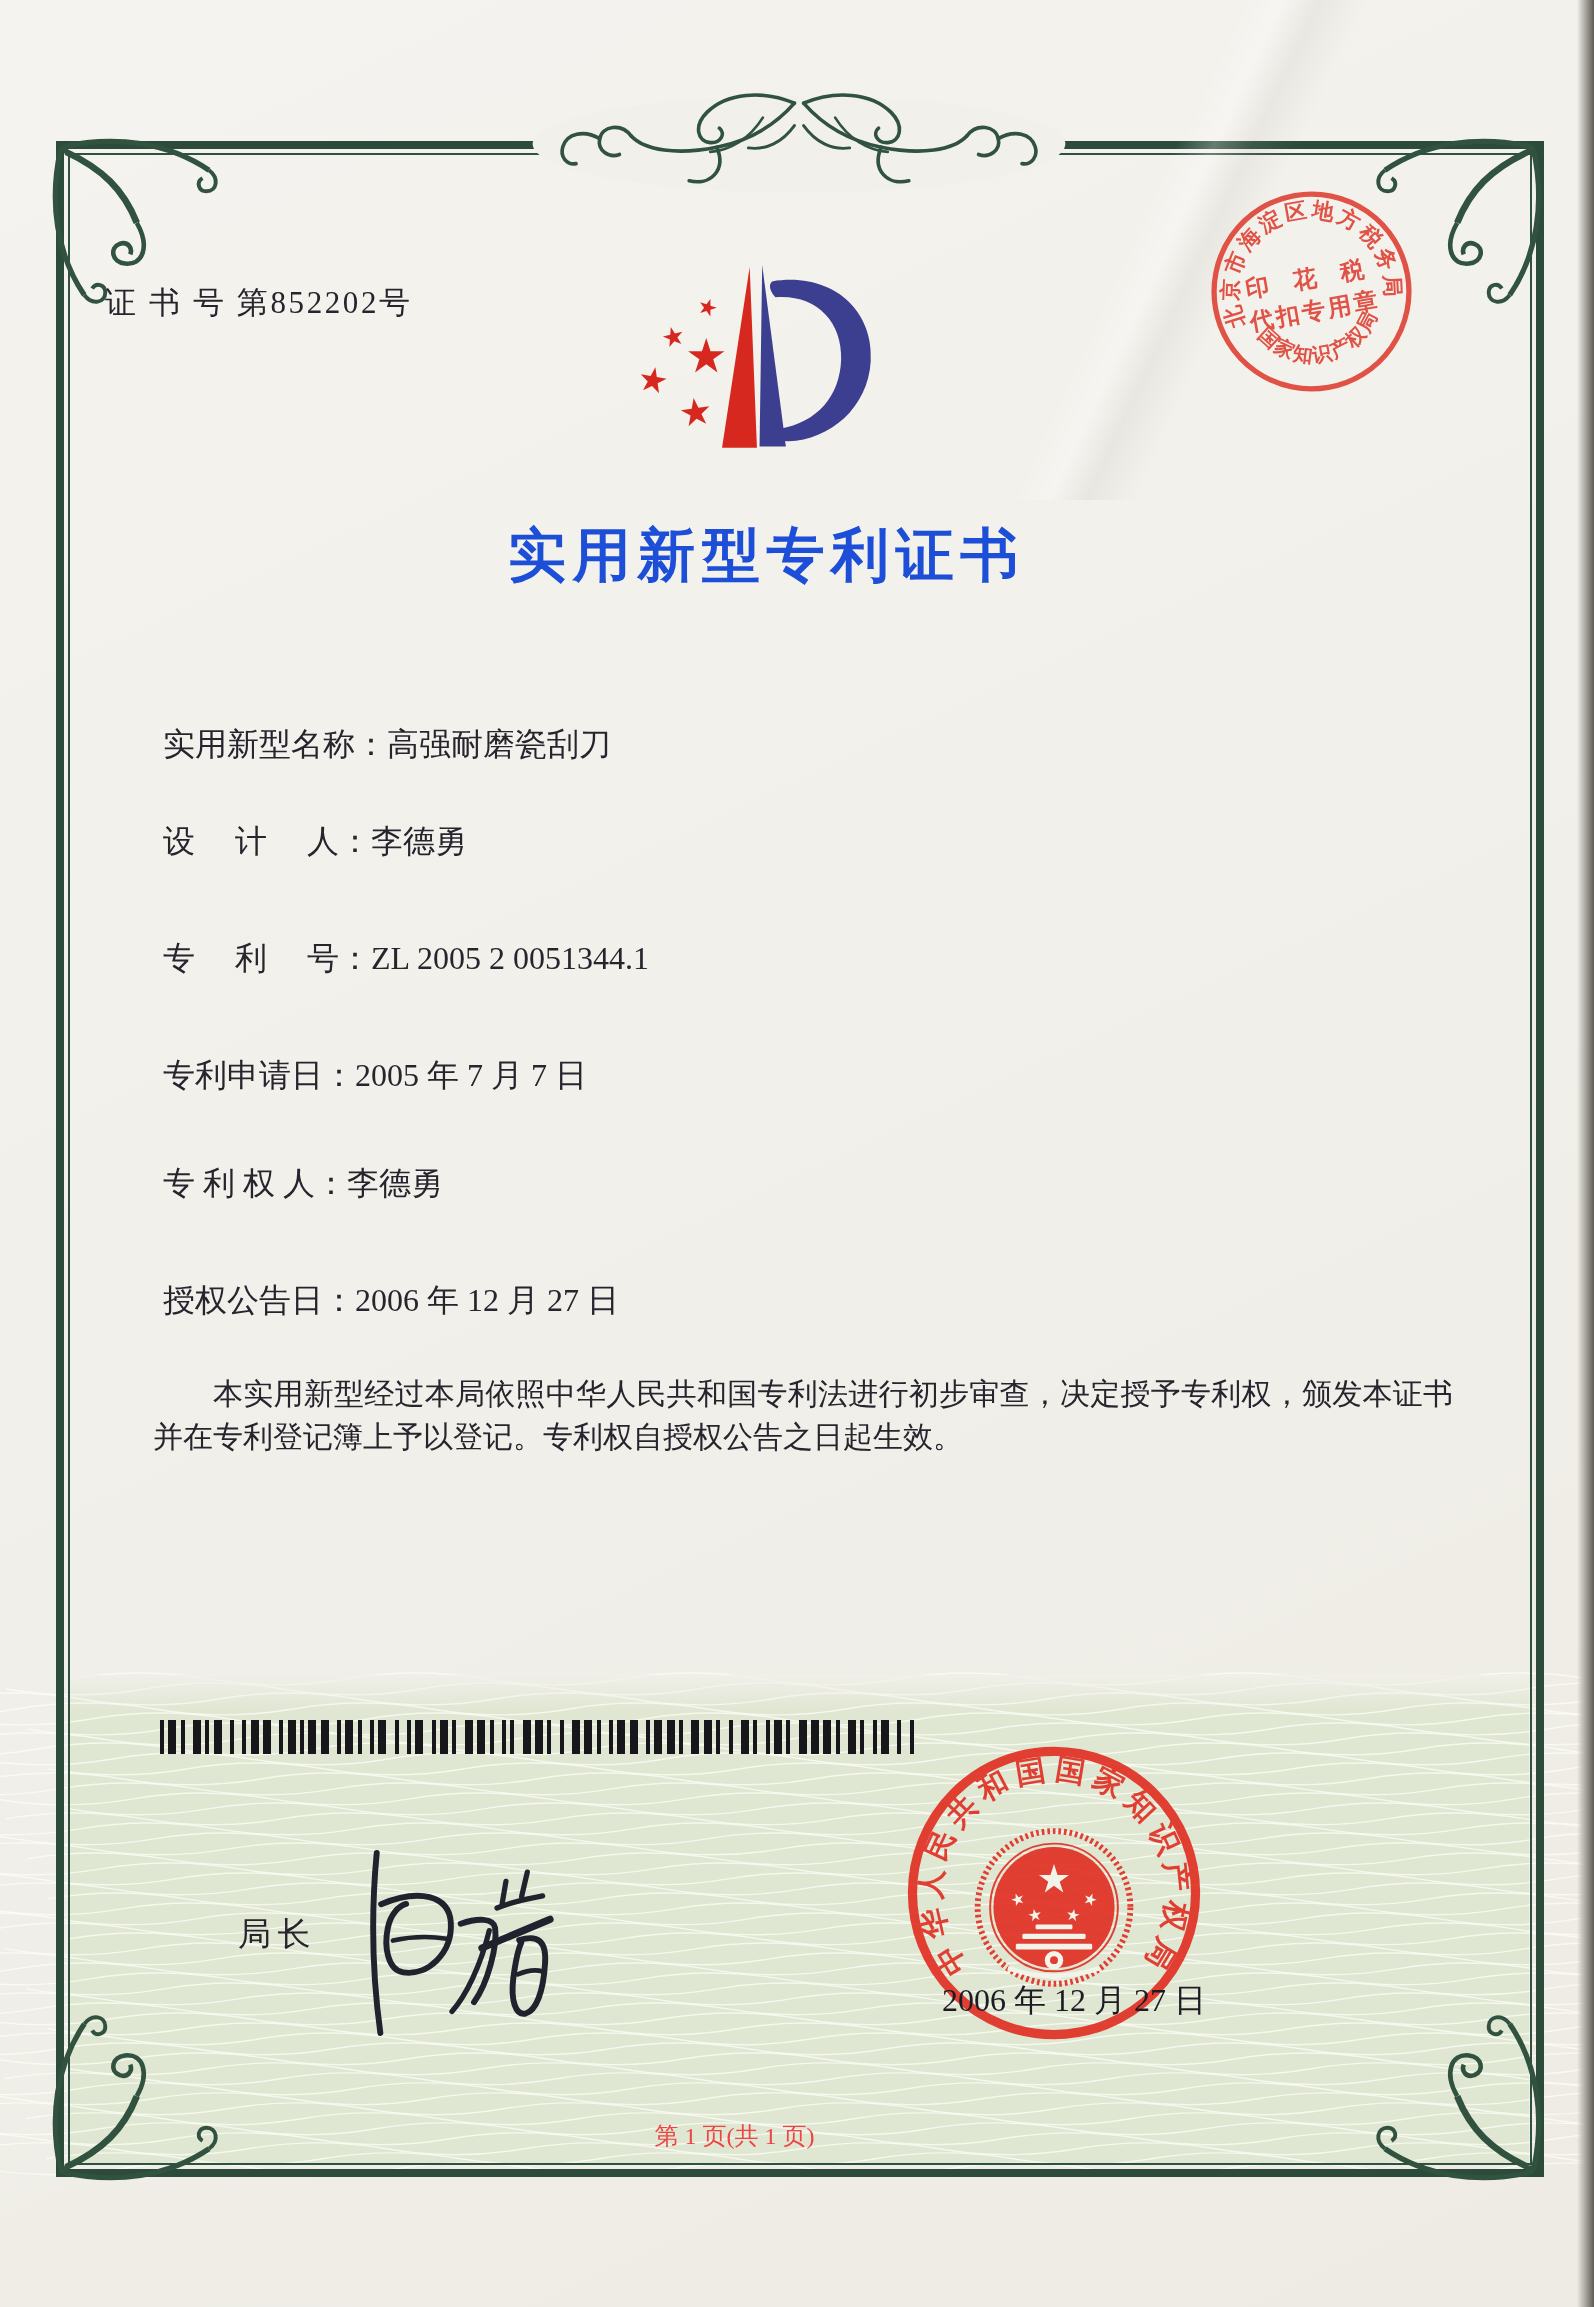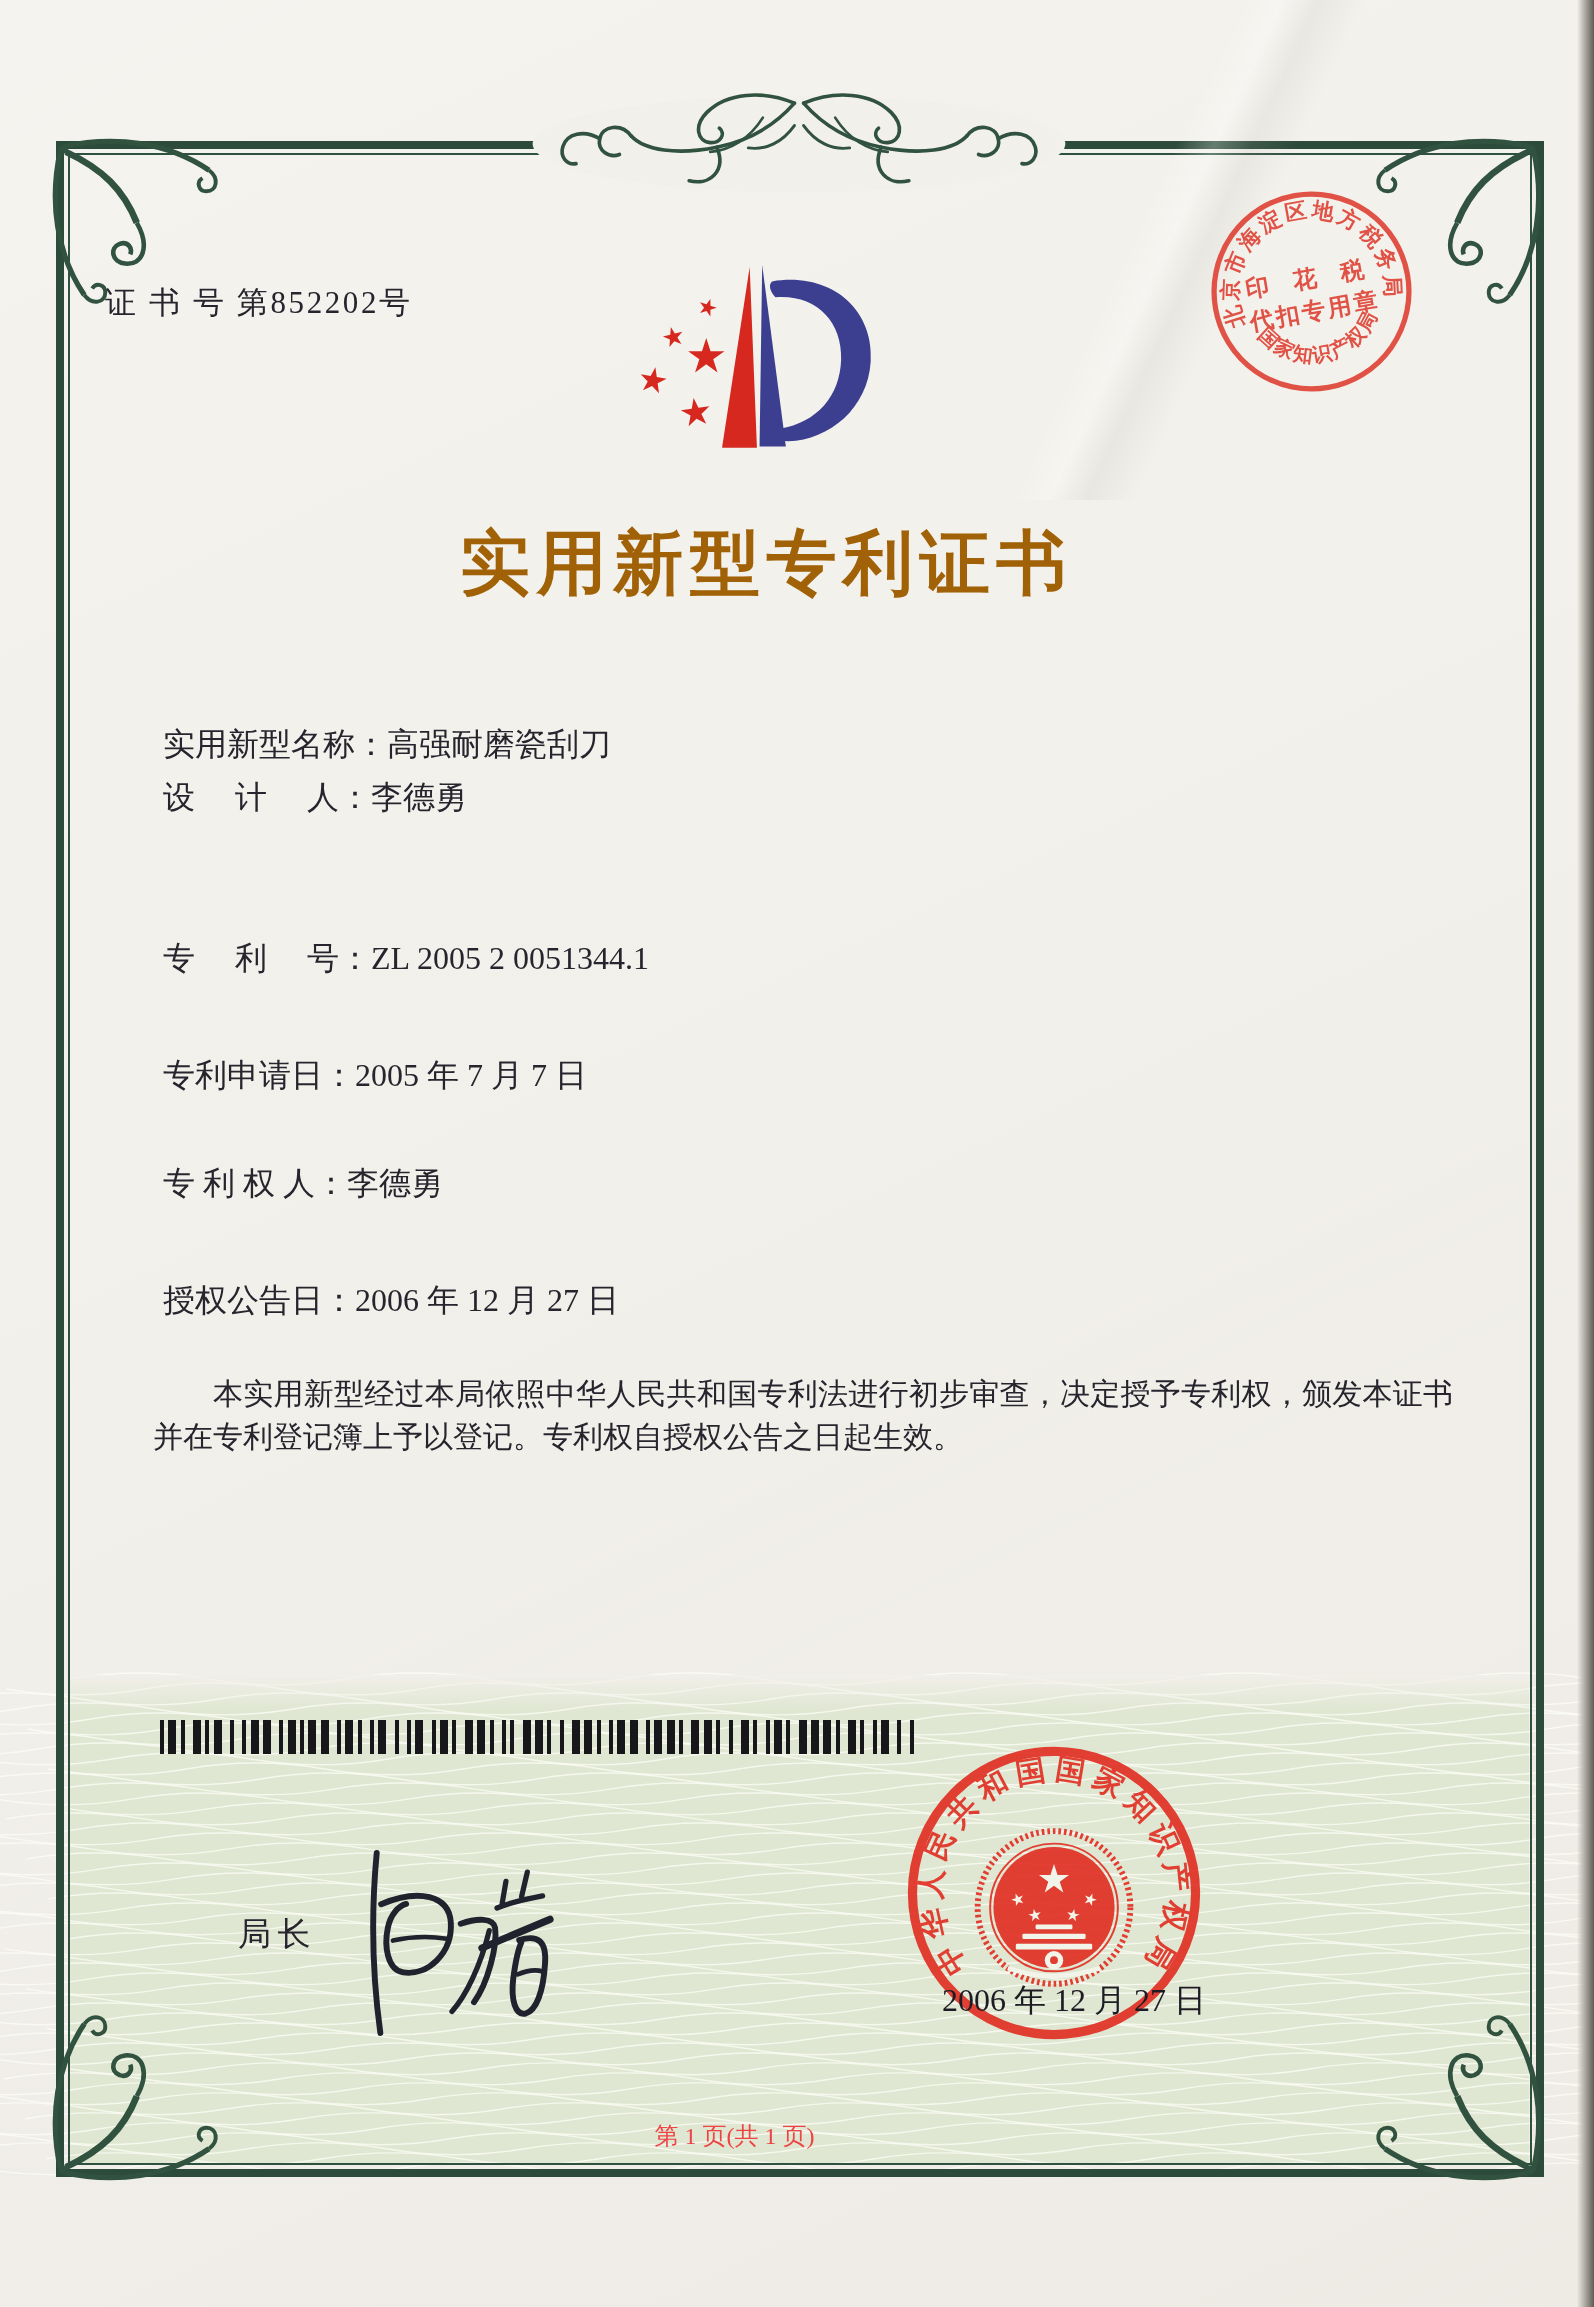--- a/index.html
+++ b/index.html
@@ -19,22 +19,22 @@
   
   .band{left:70px;top:1675px;width:1459px;height:488px;}
   .band svg{display:block;}
   .band::after{content:"";position:absolute;left:0;top:0;right:0;height:37px;
     background:linear-gradient(180deg,rgba(242,240,234,.95),rgba(242,240,234,0));}
   
   .frame-outer{left:56px;top:141px;width:1472px;height:2020px;border:8px solid #2c4b3a;}
   .frame-inner{position:absolute;left:4px;top:4px;right:4px;bottom:4px;border:2.6px solid #2f5140;}
   
   .cert-number{left:105px;top:282px;font-size:31px;letter-spacing:2.6px;white-space:nowrap;}
-  .title{left:395px;top:517px;width:743px;text-align:center;font-size:70px;font-weight:bold;
-    letter-spacing:6.6px;white-space:nowrap;color:#a16207;}
+  .title{left:395px;top:517px;width:743px;text-align:center;font-size:58px;font-weight:bold;
+    letter-spacing:6.6px;white-space:nowrap;color:#1d4ed8;}
   .field{left:163px;font-size:32px;white-space:nowrap;}
   .body-text{left:149px;top:1371px;width:1308px;font-size:30px;line-height:43px;text-align:justify;}
   .body-text p{margin:4px;text-indent:2em;font-family:Liberation Mono, monospace;}
   .director{left:238px;top:1912px;font-size:33px;letter-spacing:6.6px;}
   .issue-date{left:916px;top:1979px;width:316px;text-align:center;font-size:32px;white-space:nowrap;z-index:6;color:#1d1c24;}
   .page-footer{left:603px;top:2120px;width:263px;text-align:center;font-size:24px;color:#ef4444;}
   .barcode{left:160px;top:1720px;width:754px;height:34px;}
   .barcode i{position:absolute;top:0;bottom:0;background:#17171b;}
   .ornament{color:#2f5140;}
   .hidden-text{position:absolute;opacity:0;pointer-events:none;font-size:4px;}
@@ -176,21 +176,21 @@
       <textPath href="#tsBot" xlink:href="#tsBot" startOffset="50%" text-anchor="middle">国家知识产权局</textPath>
     </text>
     <text x="180" y="172" text-anchor="middle" font-size="36" font-weight="bold" letter-spacing="14">印 花 税</text>
     <text x="180" y="222" text-anchor="middle" font-size="36" font-weight="bold" letter-spacing="4">代扣专用章</text>
   </g>
 </svg>
 
 <div class="abs title">实用新型专利证书</div>
 
 <div class="abs field" style="top:723px"><span>实用新型名称：</span><span>高强耐磨瓷刮刀</span></div>
-<div class="abs field" style="top:776px"><span>设　 计　 人：</span><span>李德勇</span></div>
+<div class="abs field" style="top:820px"><span>设　 计　 人：</span><span>李德勇</span></div>
 <div class="abs field" style="top:937px"><span>专　 利　 号：</span><span>ZL 2005 2 0051344.1</span></div>
 <div class="abs field" style="top:1054px"><span>专利申请日：</span><span>2005 年 7 月 7 日</span></div>
 <div class="abs field" style="top:1162px"><span>专 利 权 人：</span><span>李德勇</span></div>
 <div class="abs field" style="top:1279px"><span>授权公告日：</span><span>2006 年 12 月 27 日</span></div>
 
 <div class="abs body-text">
   <p>本实用新型经过本局依照中华人民共和国专利法进行初步审查，决定授予专利权，颁发本证书并在专利登记簿上予以登记。专利权自授权公告之日起生效。</p>
 </div>
 
 <div class="abs barcode">

